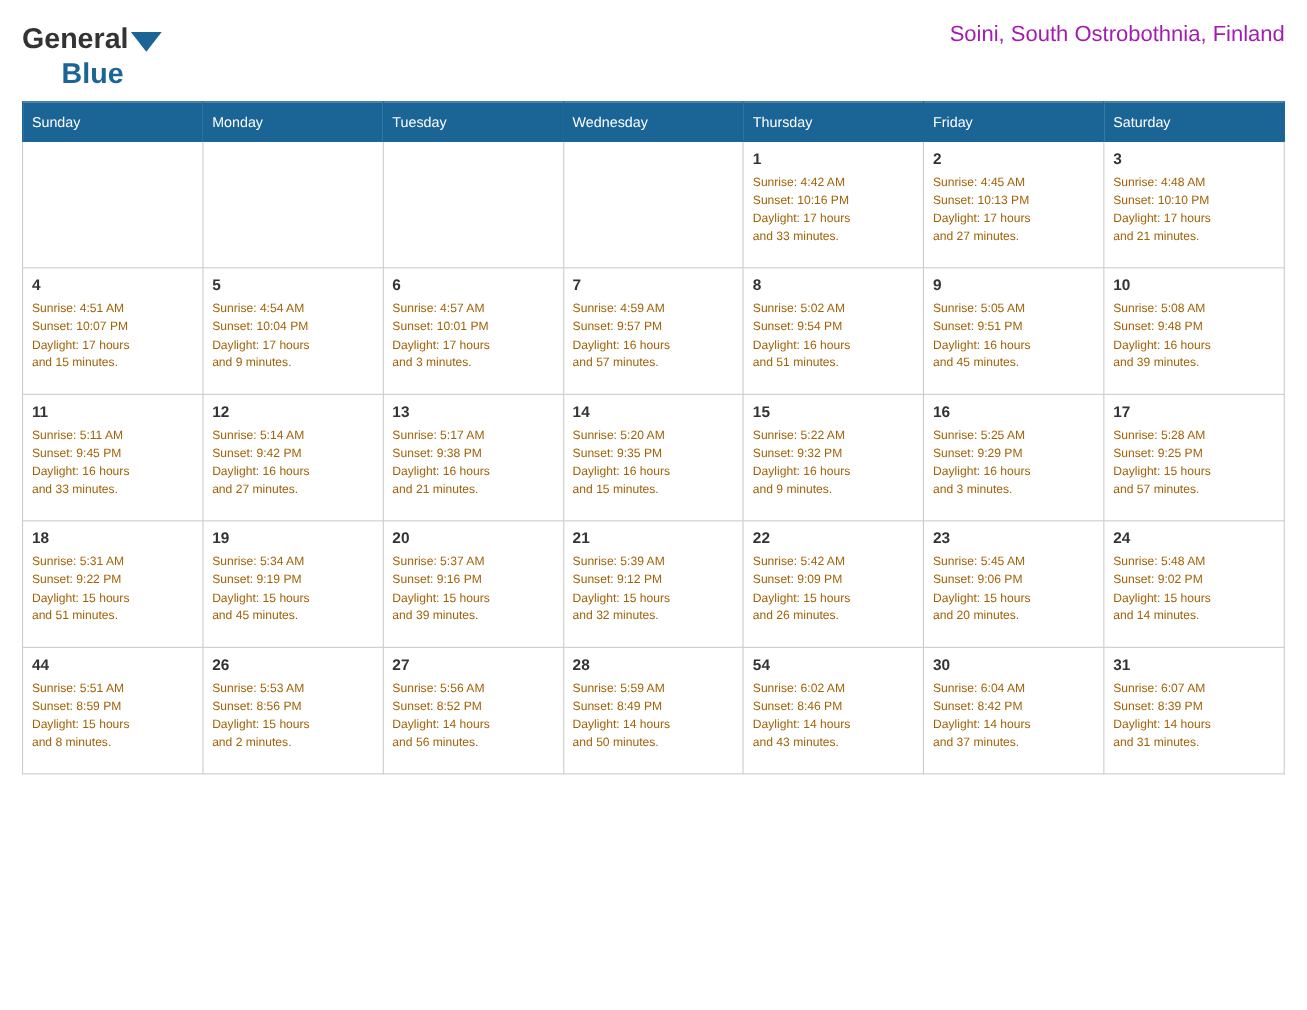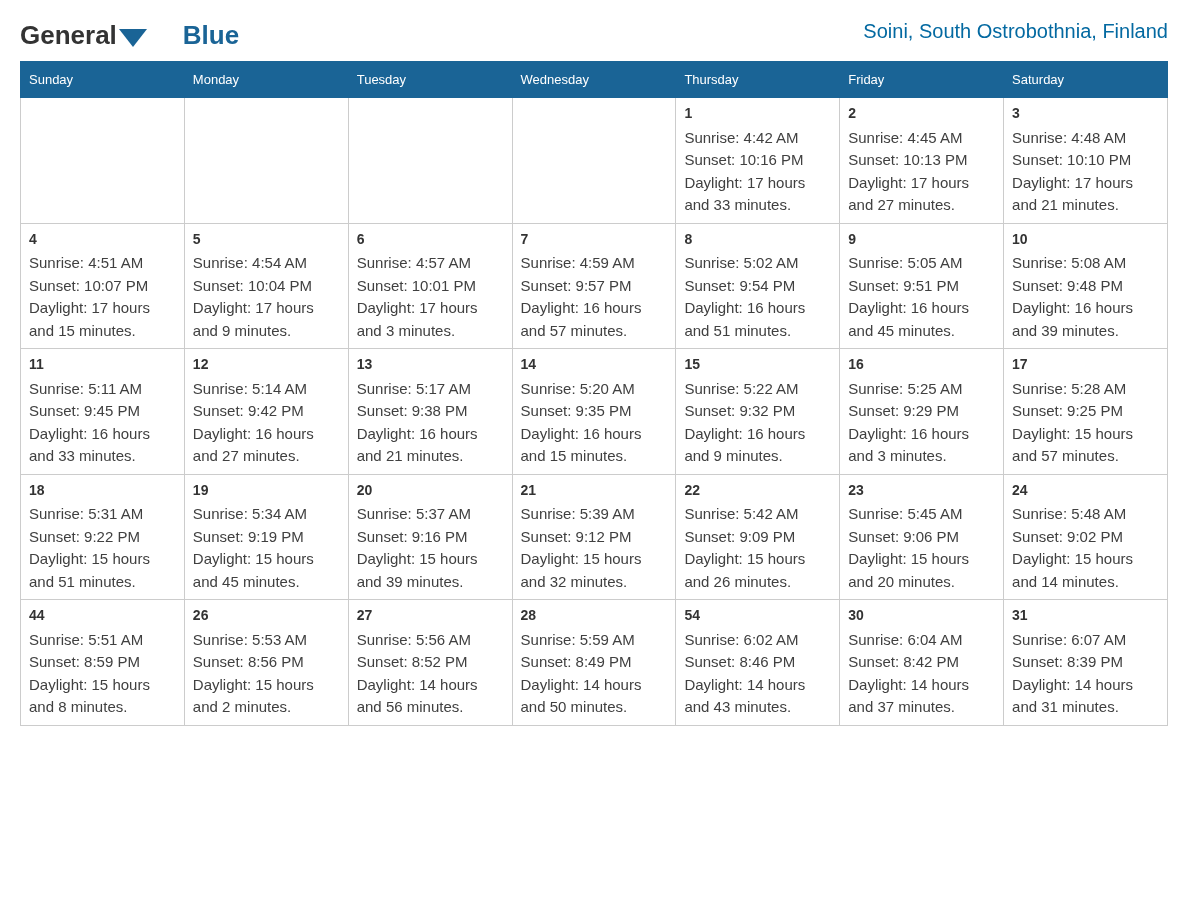--- a/index.html
+++ b/index.html
@@ -11,21 +11,21 @@
       padding: 20px;
     }
     .header {
       display: flex;
       justify-content: space-between;
       align-items: flex-start;
       margin-bottom: 10px;
     }
     .logo {
       display: flex;
-      flex-direction: row;
+      flex-direction: column;
     }
     .logo-top {
       display: flex;
       align-items: center;
     }
     .logo-general {
       font-size: 26px;
       font-weight: bold;
       color: #333;
     }
@@ -47,21 +47,21 @@
     .title-section {
       text-align: right;
     }
     .month-title {
       font-size: 52px;
       font-weight: 300;
       color: #333;
     }
     .location {
       font-size: 20px;
-      color: #0369a1;
+      color: #a21caf;
     }
     .calendar {
       width: 100%;
       border-collapse: collapse;
       border: 1px solid #ccc;
     }
     .calendar th {
       background-color: #1a6496;
       color: #fff;
       padding: 10px 8px;
@@ -81,22 +81,22 @@
       line-height: 1.4;
     }
     .day-number {
       font-size: 14px;
       font-weight: bold;
       color: #333;
       display: block;
       margin-bottom: 3px;
     }
     .day-info {
-      font-size: 15px;
-      color: #404040;
+      font-size: 11px;
+      color: #a16207;
       line-height: 1.5;
     }
     .empty-cell {
       background: #fff;
     }
     .calendar tbody tr td {
       height: 115px;
     }
   </style>
 </head>

